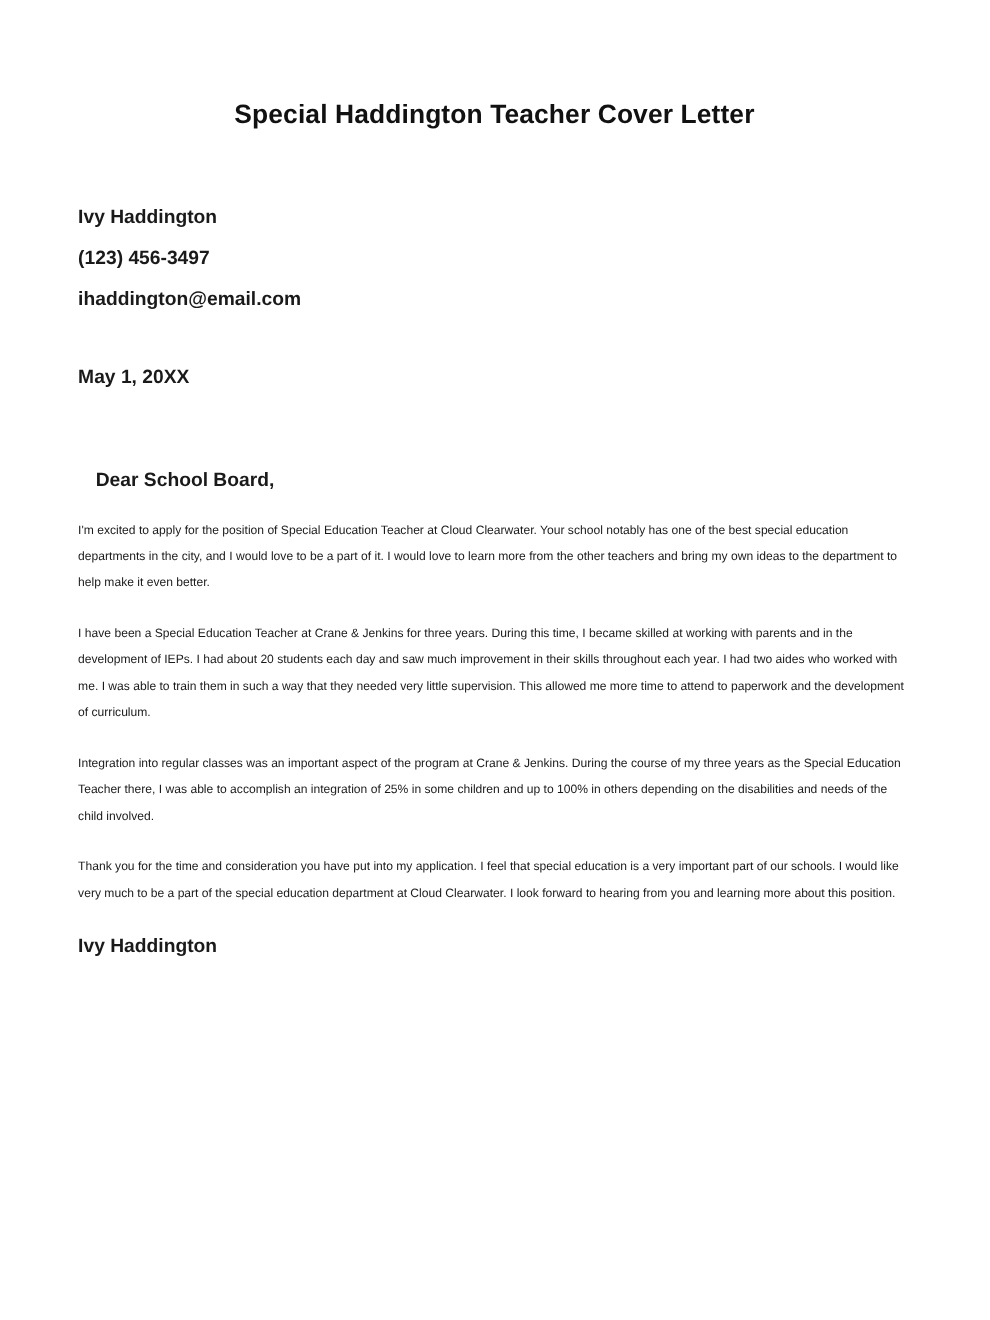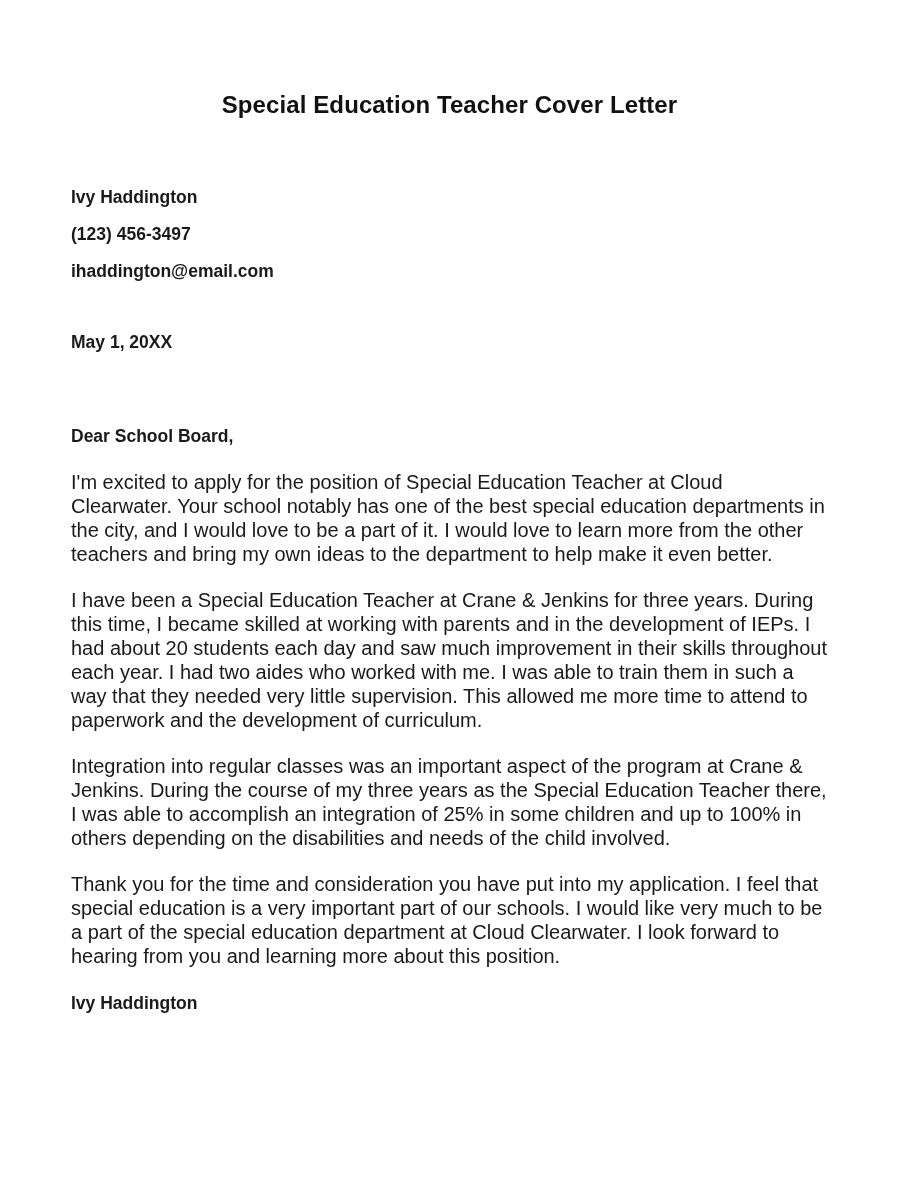--- a/index.html
+++ b/index.html
@@ -37,41 +37,42 @@
     font-weight: 700;
   }
   .sender-block .line {
     margin-bottom: 13px;
   }
   .date-line {
     margin-top: 47px;
   }
   .salutation-line {
     margin-top: 70px;
+    margin-left: 16px;
   }
   .body-paragraph {
-    font-size: 20px;
+    font-size: 11px;
     line-height: 24px;
     font-weight: 400;
     max-width: 760px;
     margin-top: 22px;
   }
   .closing-line {
     margin-top: 71px;
   }
   .signature-line {
     margin-top: 23px;
   }
 </style>
 </head>
 <body>
 
 <div class="page">
 
-  <h1 class="doc-title">Special Education Teacher Cover Letter</h1>
+  <h1 class="doc-title">Special Haddington Teacher Cover Letter</h1>
 
   <div class="sender-block">
     <p class="line">Ivy Haddington</p>
     <p class="line">(123) 456-3497</p>
     <p class="line">ihaddington@email.com</p>
   </div>
 
   <p class="line date-line">May 1, 20XX</p>
 
   <p class="line salutation-line">Dear School Board,</p>

